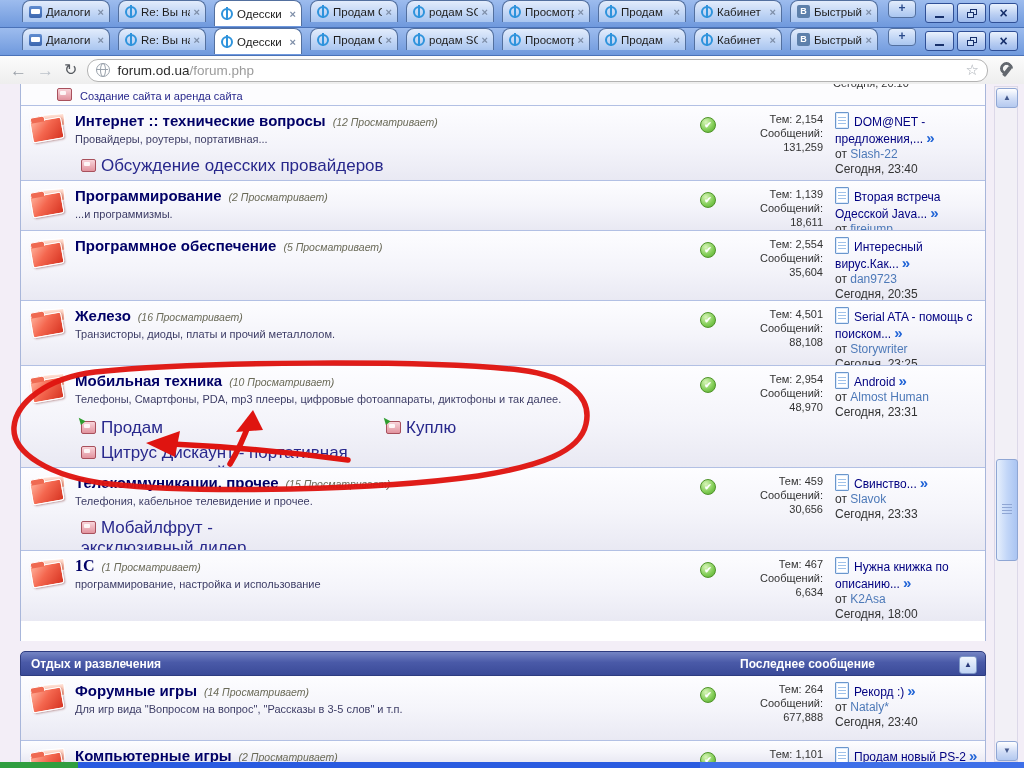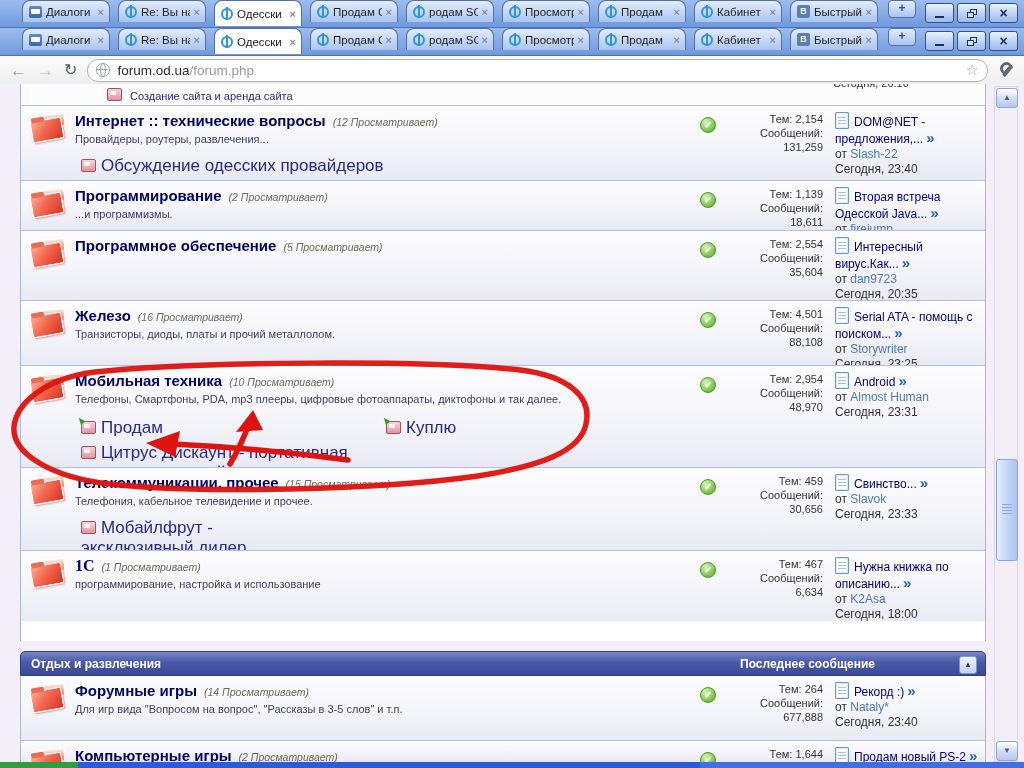--- a/index.html
+++ b/index.html
@@ -49,21 +49,21 @@
   .host{color:#2b2b2b}.path{color:#9b9b9b;flex:1}
   .star{color:#a8adb4;font-size:15px;margin-left:6px}
   .wrench{width:16px;height:16px;position:relative;margin-left:10px;flex:0 0 16px}
   .wrench::before{content:"";position:absolute;left:7px;top:4px;width:4px;height:11px;background:#63686f;border-radius:1px;transform:rotate(38deg)}
   .wrench::after{content:"";position:absolute;left:2px;top:0;width:7px;height:7px;border:3px solid #63686f;border-radius:50%;border-bottom-color:transparent;transform:rotate(-45deg)}
   
   .content{position:absolute;left:0;top:84px;width:1024px;height:678px;background:#f3eef7}
   .ftable{position:absolute;left:20px;width:966px;background:#fff;border-left:1px solid #a8b6da;
           border-right:1px solid #a8b6da;box-sizing:border-box}
   .prow{height:21px;overflow:hidden;position:relative;background:#fcfcfe;font-size:11px}
-  .prow .sub{margin-left:86px}
+  .prow .sub{margin-left:36px}
   .ptime{position:absolute;left:812px;top:-7px;color:#333;font-size:11px}
   .frow{display:grid;grid-template-columns:1fr 38px 100px 158px;box-sizing:border-box;
         border-top:1px solid #b2c0e4;background:linear-gradient(180deg,#fdfdff 0%,#f4f4fa 55%,#e9e9f3 100%);
         overflow:hidden;padding-top:6px}
   .cmain{display:flex;padding-left:8px}
   .folder{width:40px;height:30px;position:relative;flex:0 0 46px;margin-top:1px}
   .folder b{position:absolute;left:8px;top:1px;width:26px;height:11px;background:linear-gradient(#ffe2d6,#f8a088);
             border:1px solid #fff;border-radius:2px;transform:rotate(-5deg)}
   .folder i{position:absolute;left:2px;top:6px;width:30px;height:20px;
             background:linear-gradient(135deg,#ffb09a 0%,#f4674f 45%,#d63321 100%);
@@ -272,21 +272,21 @@
     </div>
 
     <div class="frow" style="height:75px">
       <div class="cmain">
           <div class="folder">
             <b></b>
             <i></i>
           </div>
         <div class="fbody">
           <div><a class="ftitle">Интернет :: технические вопросы</a><span class="fview">(12 Просматривает)</span></div>
-          <div class="fdesc">Провайдеры, роутеры, развлечения...</div>
+          <div class="fdesc">Провайдеры, роутеры, портативная...</div>
           <div class="subs">
               <span class="sub"><span class="sico"></span><a class="slink">Обсуждение одесских провайдеров</a></span>
             </div>
         </div>
         </div>
       <div class="cstat"><span class="ok"></span></div>
       <div class="cnum">
         <div><span>Тем:</span> <span>2,154</span></div>
         <div>Сообщений:</div>
           <div>131,259</div>
@@ -488,21 +488,21 @@
             <b></b>
             <i></i>
           </div>
         <div class="fbody">
           <div><a class="ftitle">Компьютерные игры</a><span class="fview">(2 Просматривает)</span></div>
 
         </div>
         </div>
       <div class="cstat"><span class="ok"></span></div>
       <div class="cnum">
-        <div><span>Тем:</span> <span>1,644</span></div>
+        <div><span>Тем:</span> <span>1,101</span></div>
         <div>Сообщений:</div>
         </div>
       <div class="clast">
         <div><span class="docico"></span><a class="lplink">Продам новый PS-2</a><span class="chev">»</span></div>
         </div>
     </div>
   </div>
 </div>
 
 <div class="vsb">

